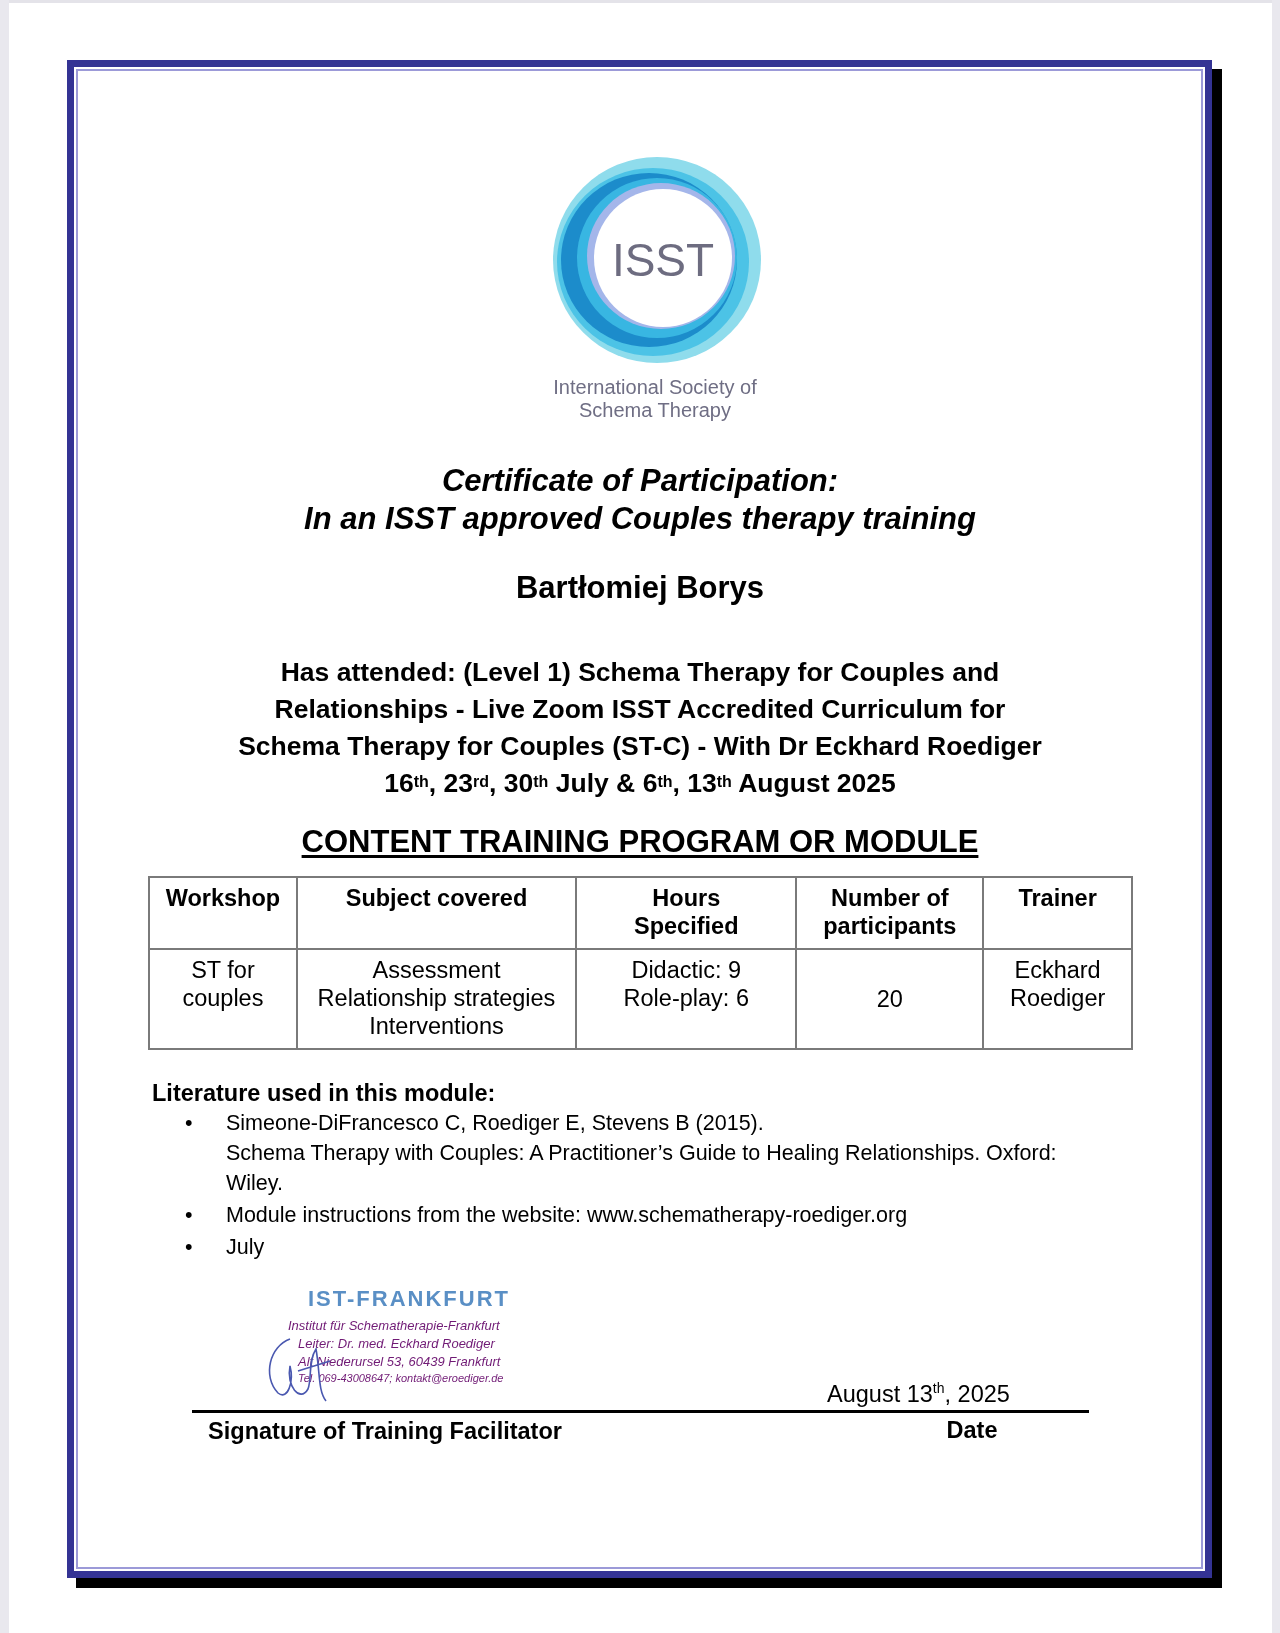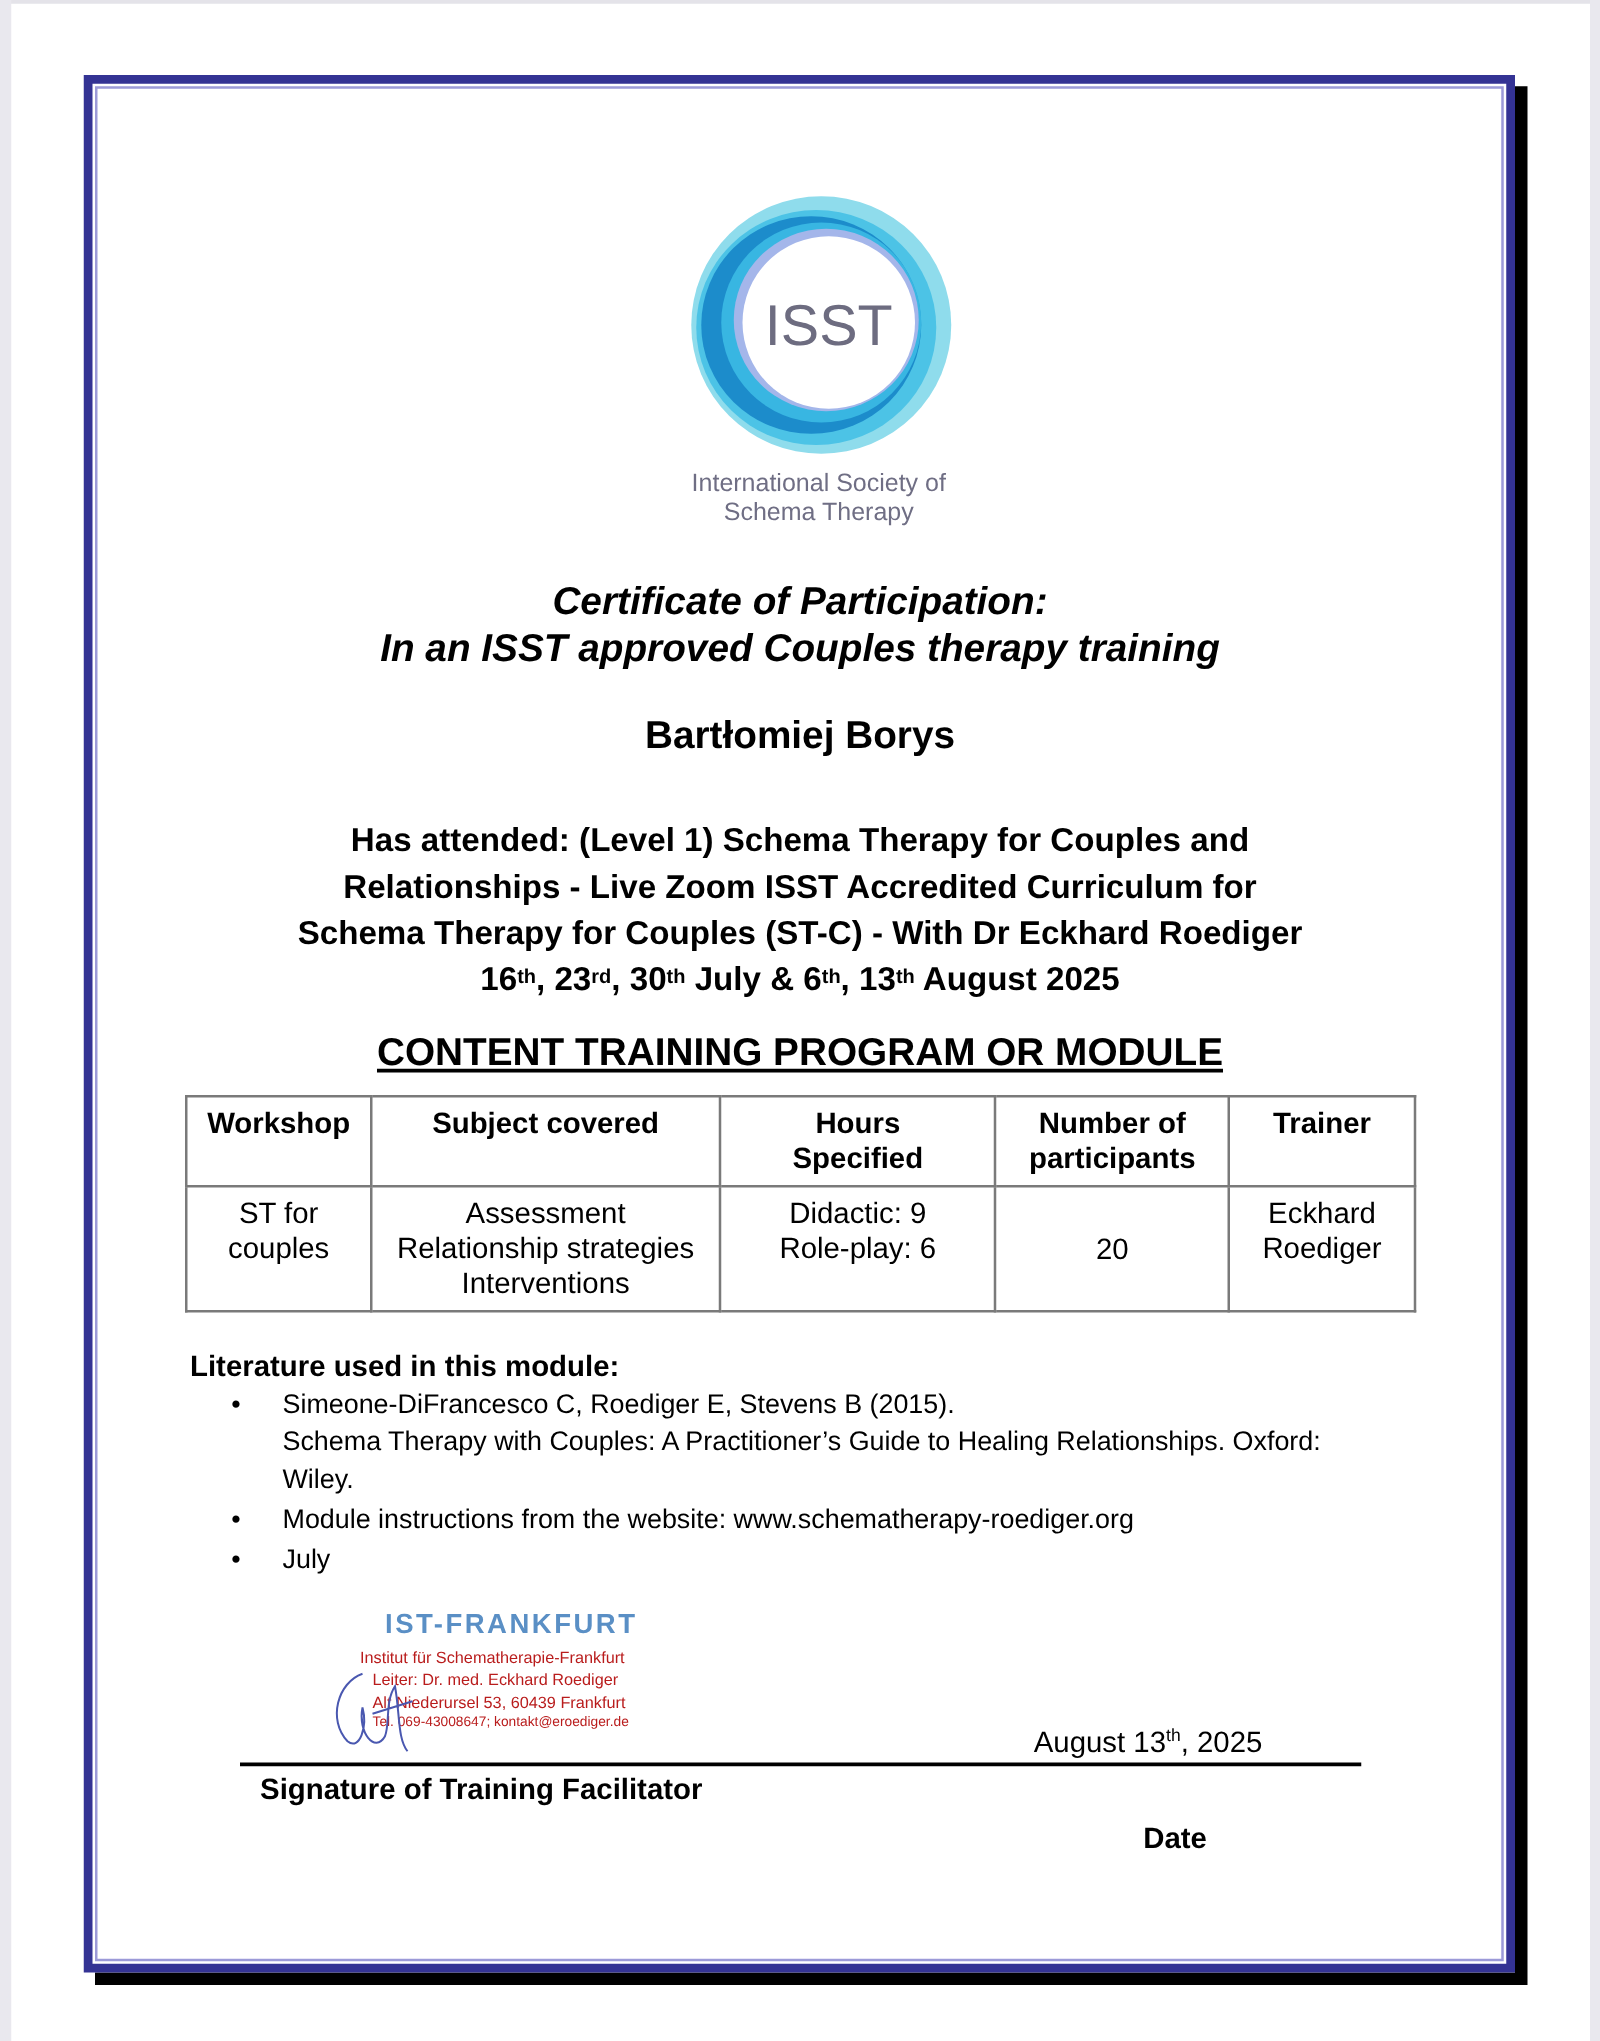--- a/index.html
+++ b/index.html
@@ -69,30 +69,30 @@
     list-style:none; font-size:21.5px; line-height:30px;
   }
   ul.lit li { position:relative; padding-left:41px; margin-bottom:2px; }
   ul.lit li .bullet { position:absolute; left:0; top:0; }
 
   .stamp { position:absolute; left:260px; top:1286px; width:300px; height:120px; color:#5a7db5; }
   .stamp .stamp-title {
     position:absolute; left:48px; top:0; font-weight:bold; font-size:22px;
     letter-spacing:2px; color:#5a8fc5;
   }
-  .stamp .stamp-line { position:absolute; font-size:13px; color:#b91c1c; white-space:nowrap; }
+  .stamp .stamp-line { position:absolute; font-size:13px; color:#701a75; white-space:nowrap;font-style:italic; }
 
   .sign-line { position:absolute; left:192px; top:1410px; width:897px; height:3px; background:#000; }
   .date-value { position:absolute; left:827px; top:1380px; font-size:23.5px; }
   .date-value sup { font-size:14px; }
   .sig-label {
     position:absolute; left:190px; top:1417px; width:390px; text-align:center;
     font-weight:bold; font-size:23.5px; line-height:29px;
   }
-  .date-label { position:absolute; left:900px; top:1417px; width:80px; text-align:center; font-weight:bold; font-size:23.5px;margin-top:40px; }
+  .date-label { position:absolute; left:932px; top:1417px; width:80px; text-align:center; font-weight:bold; font-size:23.5px; }
 </style>
 </head>
 <body>
 
 <div class="page-edge-top"></div>
 <div class="page-edge-left"></div>
 <div class="page-edge-right"></div>
 
 <div class="frame-shadow"></div>
 <div class="frame">

